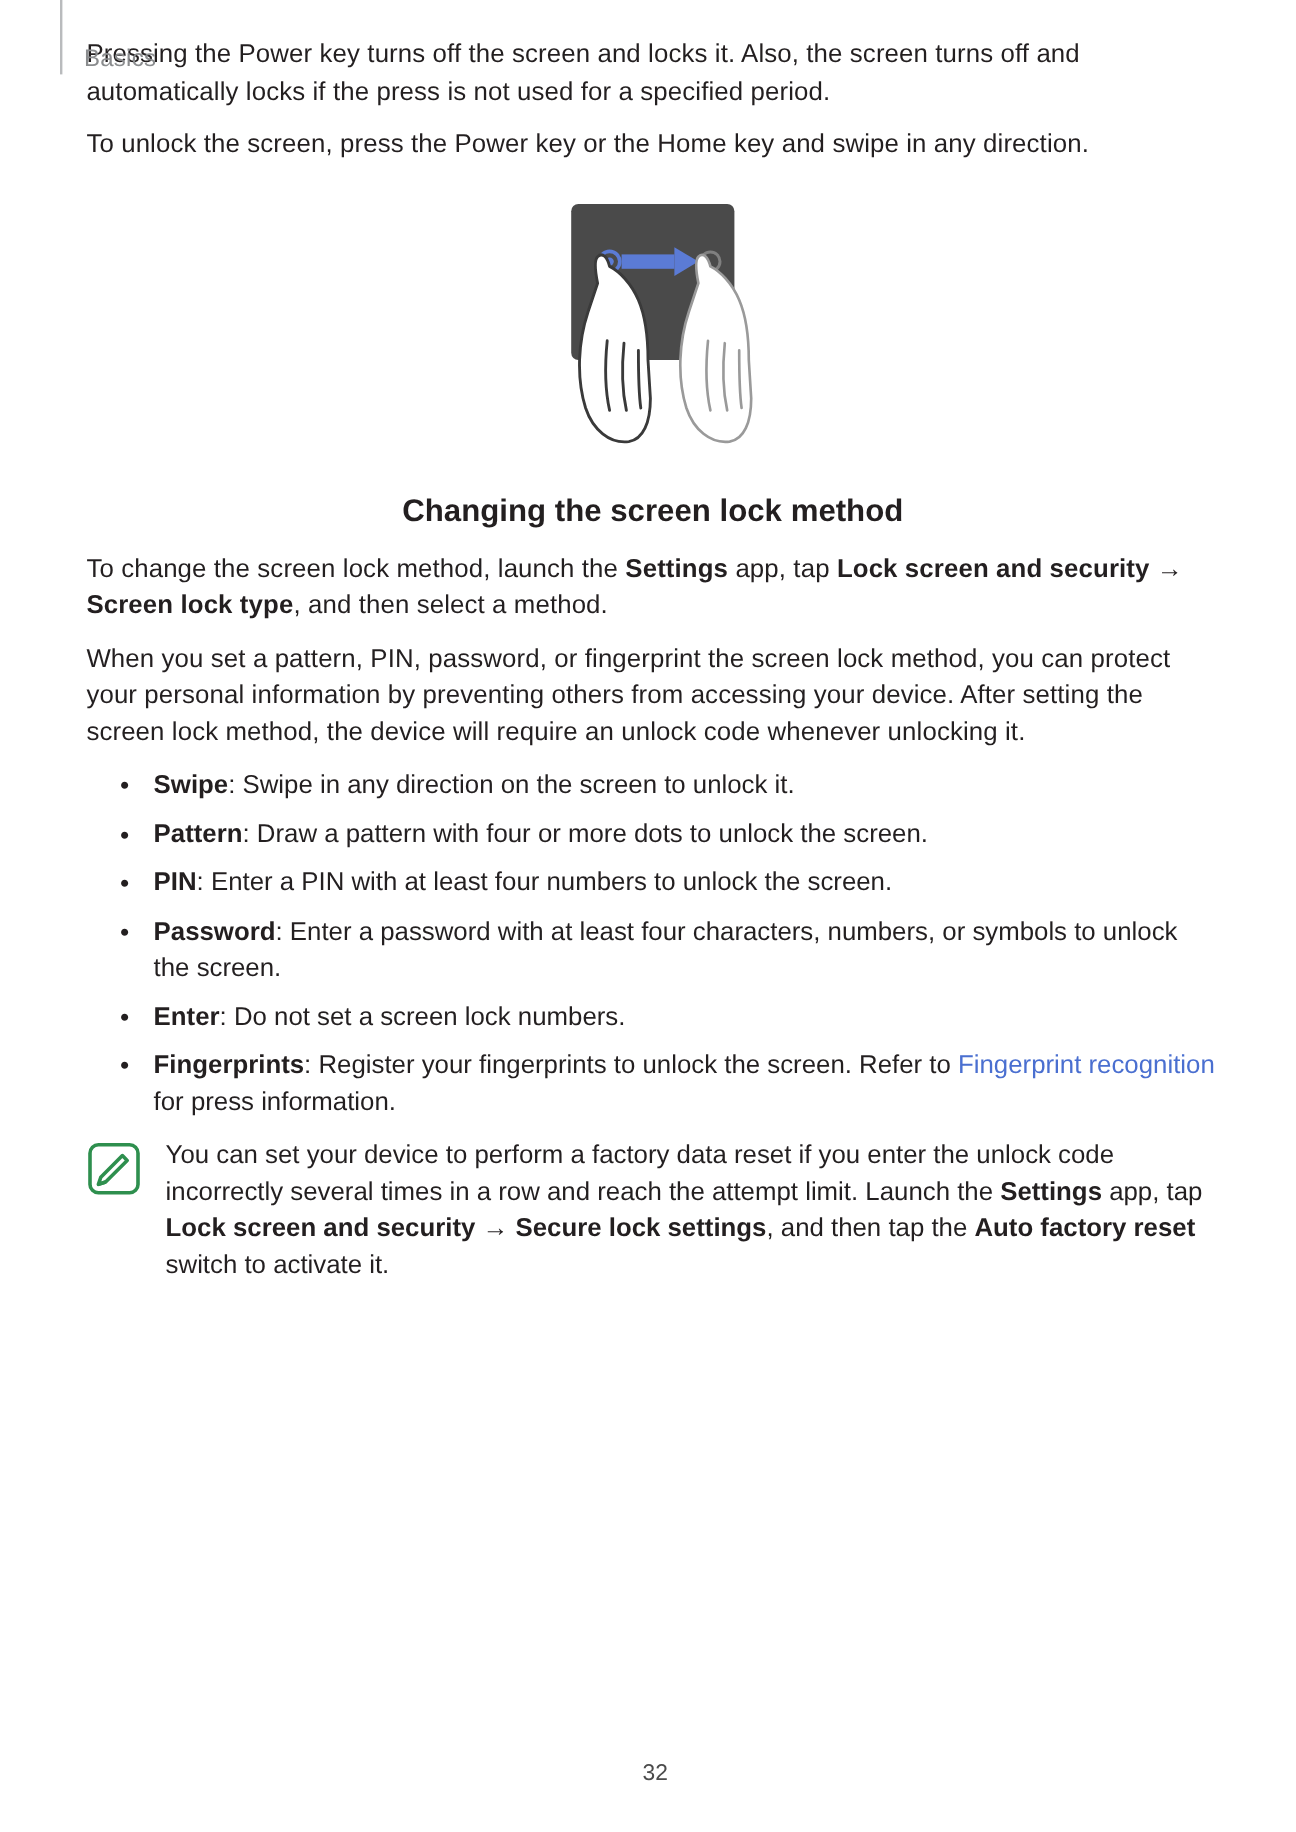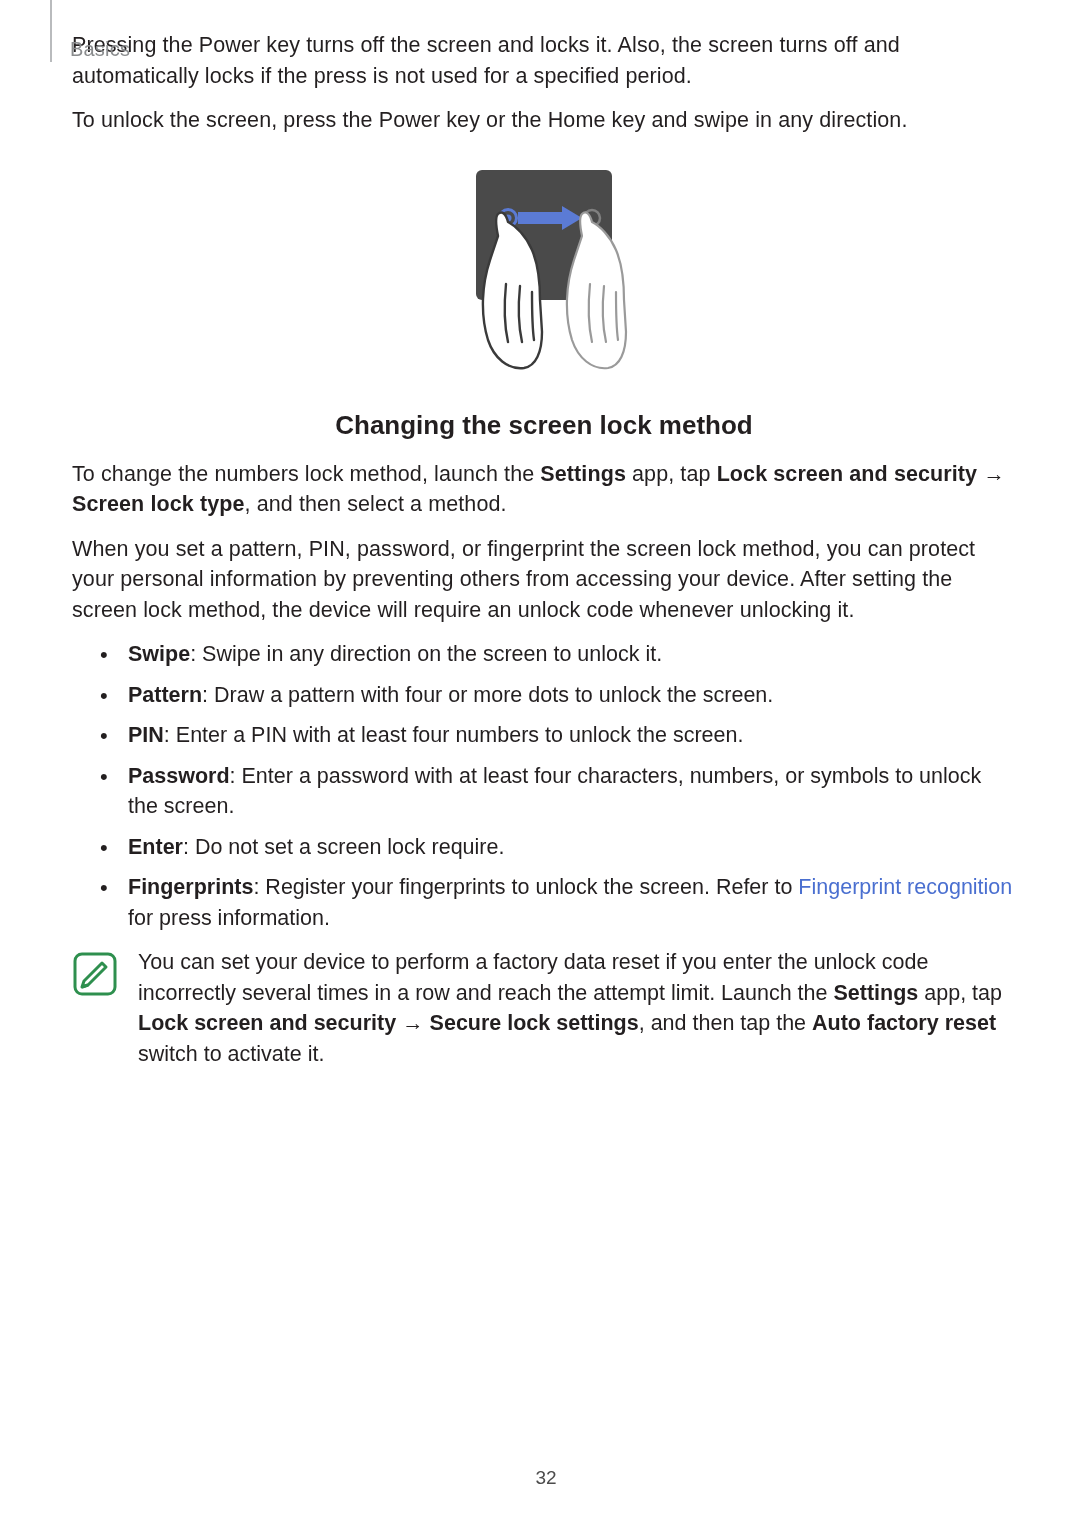--- a/index.html
+++ b/index.html
@@ -64,40 +64,40 @@
         <path d="M144 120 C142 140 142 160 146 178"></path>
         <path d="M158 122 C156 142 156 160 160 178"></path>
         <path d="M170 128 C170 146 170 162 172 176"></path>
       </g>
     </svg>
   </div>
 
   <h2 class="h2">Changing the screen lock method</h2>
 
   <p class="body-text">
-    <span>To change the numbers lock method, launch the </span><span class="bold">Settings</span><span> app, tap </span><span class="bold">Lock screen and security</span><span class="arrow-glyph"> → </span><span class="bold">Screen lock type</span><span>, and then select a method.</span>
+    <span>To change the screen lock method, launch the </span><span class="bold">Settings</span><span> app, tap </span><span class="bold">Lock screen and security</span><span class="arrow-glyph"> → </span><span class="bold">Screen lock type</span><span>, and then select a method.</span>
   </p>
 
   <p class="body-text">When you set a pattern, PIN, password, or fingerprint the screen lock method, you can protect your personal information by preventing others from accessing your device. After setting the screen lock method, the device will require an unlock code whenever unlocking it.</p>
 
   <ul class="lock-list">
     <li>
       <span class="bold">Swipe</span><span>: Swipe in any direction on the screen to unlock it.</span>
     </li>
     <li>
       <span class="bold">Pattern</span><span>: Draw a pattern with four or more dots to unlock the screen.</span>
     </li>
     <li>
       <span class="bold">PIN</span><span>: Enter a PIN with at least four numbers to unlock the screen.</span>
     </li>
     <li>
       <span class="bold">Password</span><span>: Enter a password with at least four characters, numbers, or symbols to unlock the screen.</span>
     </li>
     <li>
-      <span class="bold">Enter</span><span>: Do not set a screen lock require.</span>
+      <span class="bold">Enter</span><span>: Do not set a screen lock numbers.</span>
     </li>
     <li>
       <span class="bold">Fingerprints</span><span>: Register your fingerprints to unlock the screen. Refer to </span><span class="link">Fingerprint recognition</span><span> for press information.</span>
     </li>
   </ul>
 
   <div class="note">
     <div class="note-icon-wrap">
       <svg class="note-svg" viewBox="0 0 46 46">
         <rect x="3" y="3" width="40" height="40" rx="7" ry="7" fill="none" stroke="#2e8f4e" stroke-width="3"></rect>

